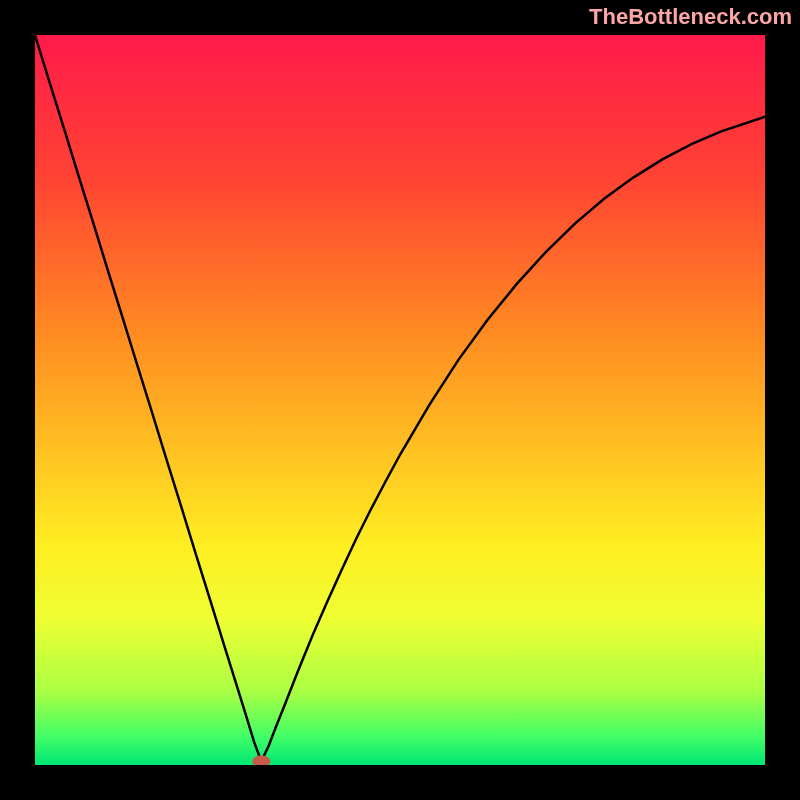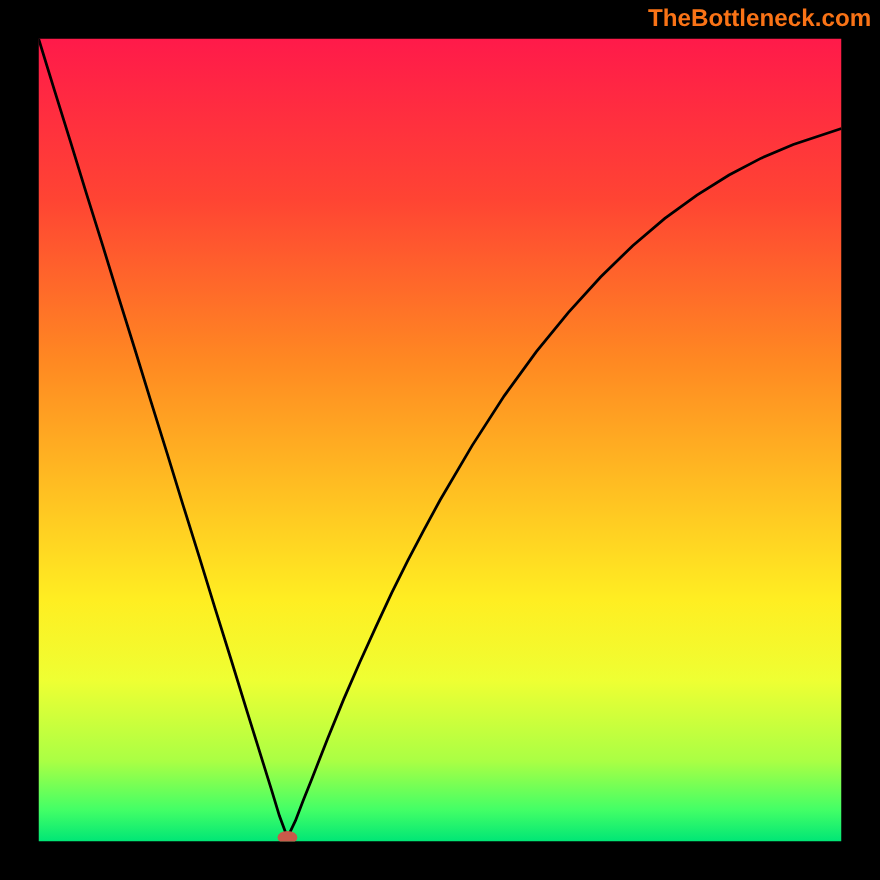--- a/index.html
+++ b/index.html
@@ -13,21 +13,21 @@
   .chart-container {
     position: relative;
     width: 800px;
     height: 800px;
     background: #000;
   }
   .watermark {
     position: absolute;
     top: 4px;
     right: 8px;
-    color: #f97316;
+    color: #fca5a5;
     font-size: 22px;
     font-weight: bold;
     z-index: 10;
   }
   .plot-area {
     position: absolute;
     left: 35px;
     top: 35px;
     width: 730px;
     height: 730px;

